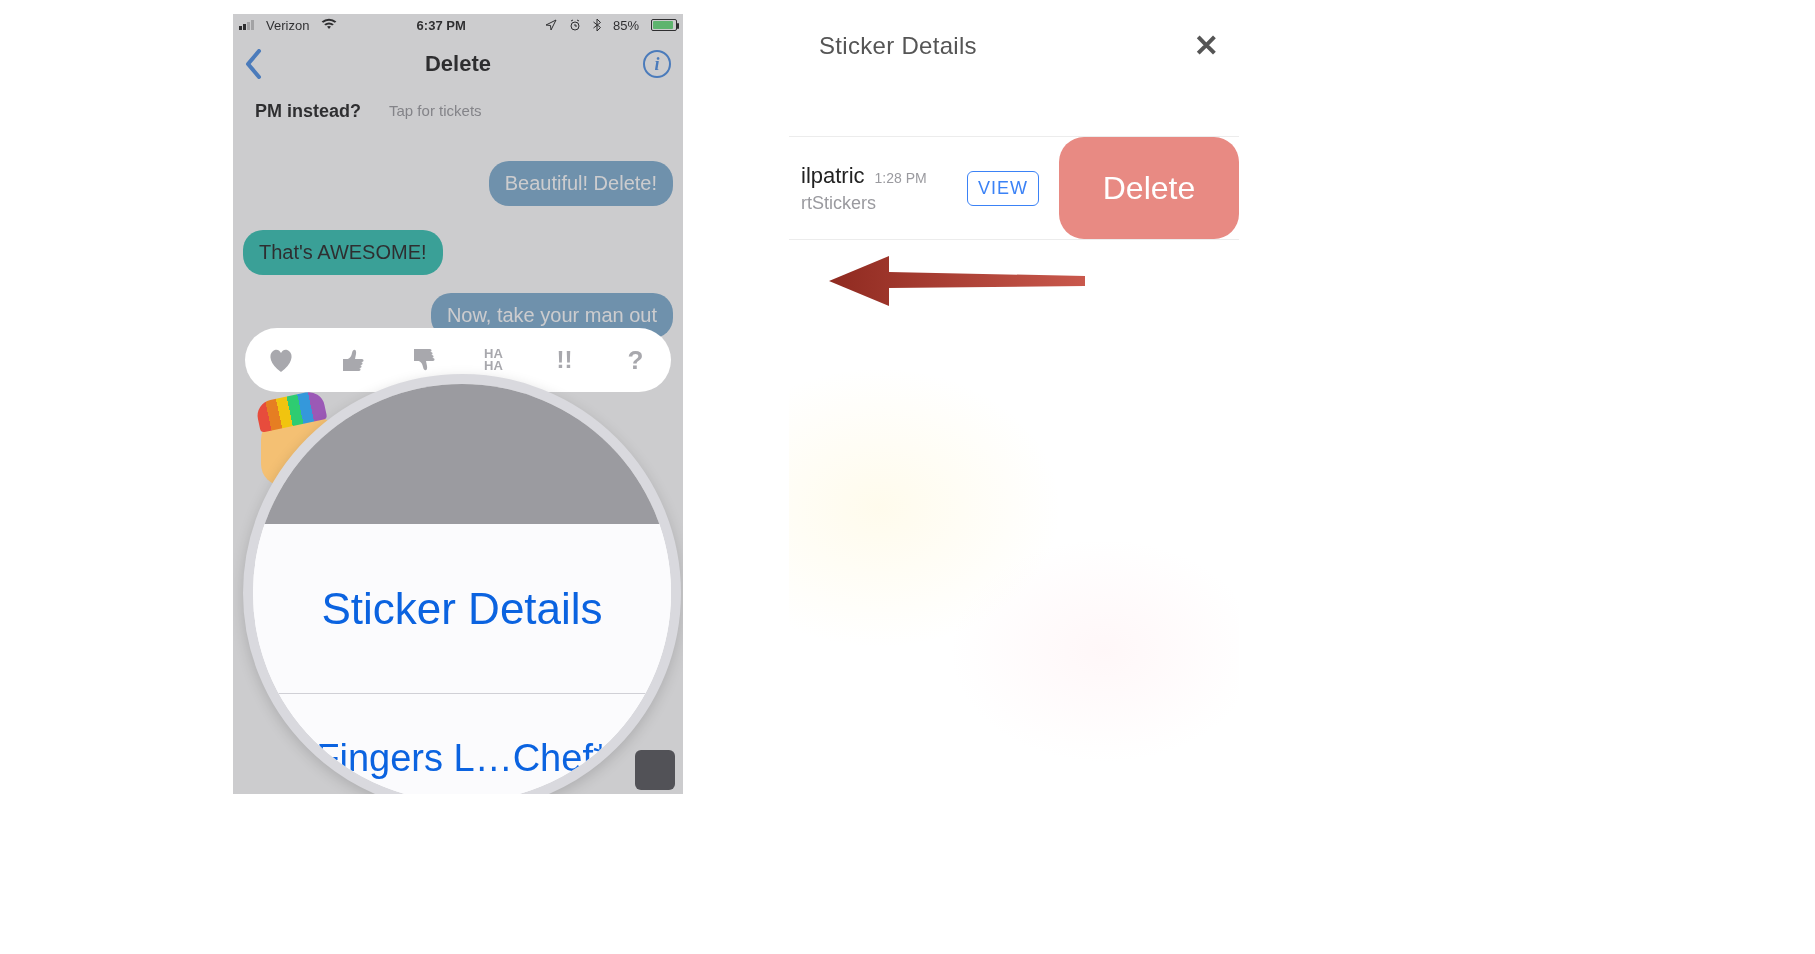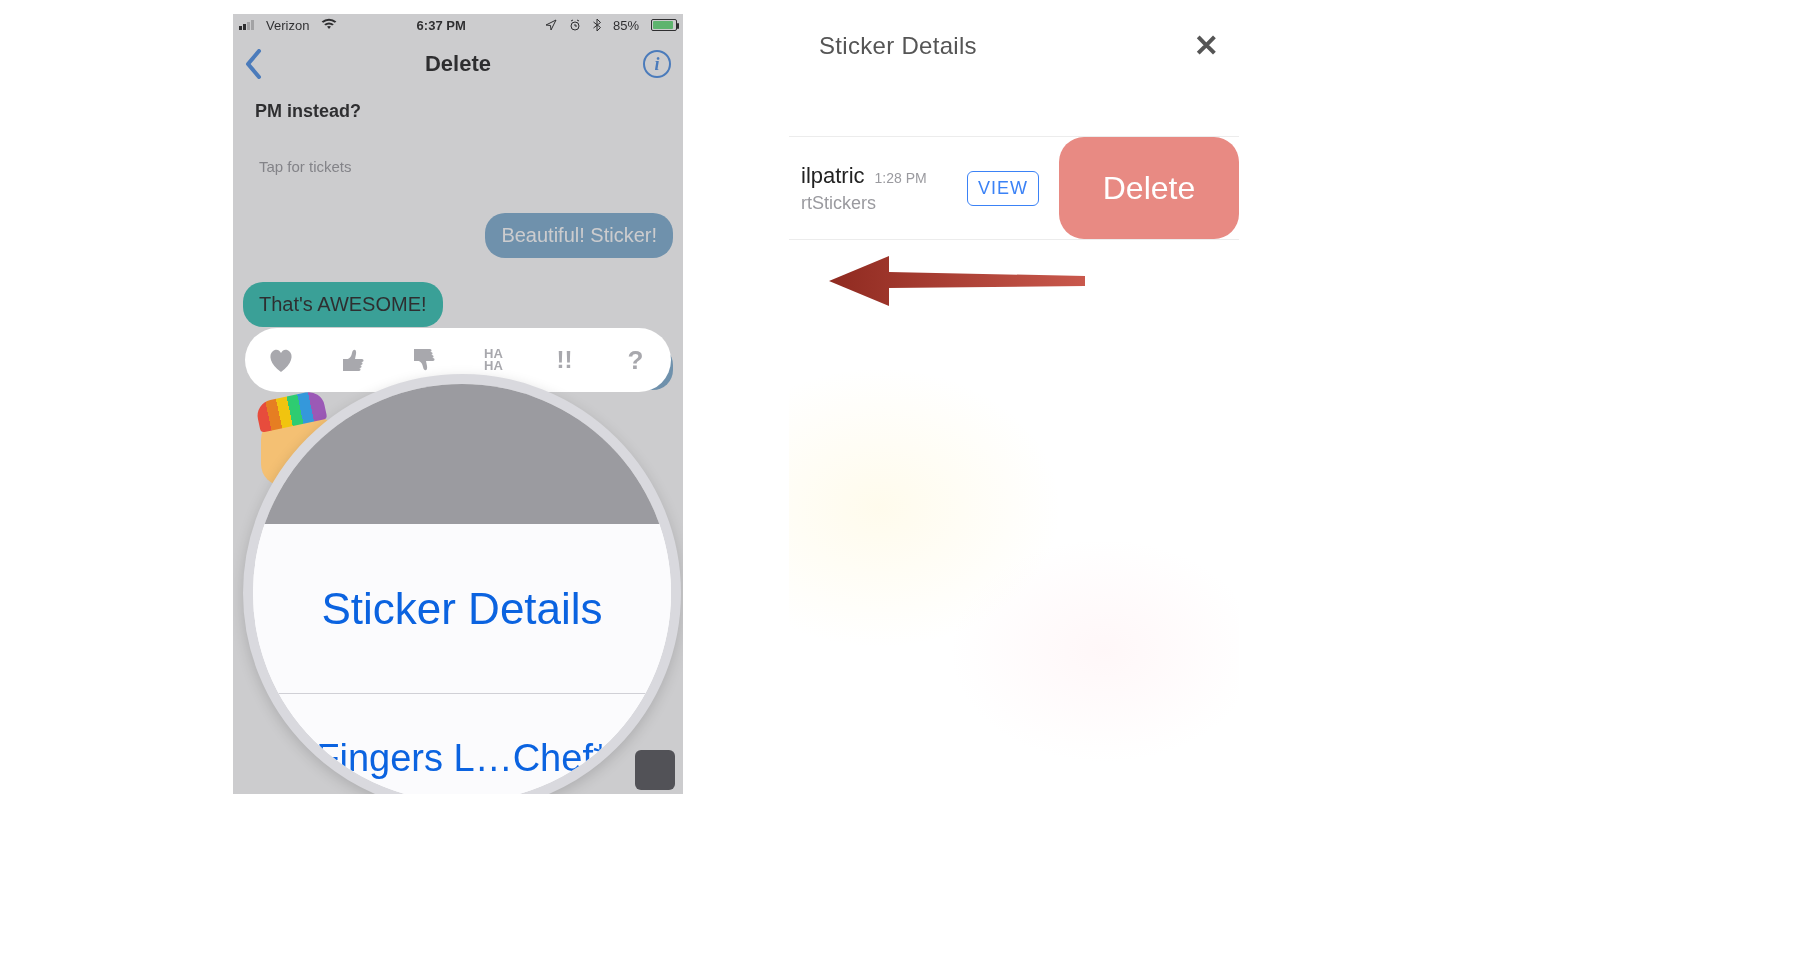--- a/index.html
+++ b/index.html
@@ -76,21 +76,21 @@
     display:flex; align-items:center; justify-content:center; color:#2f7de1;
     font-family: Georgia, serif; font-style: italic; font-weight:600; font-size:18px;
   }
 
   
   .messages {
     position: relative;
     padding: 4px 10px;
     z-index:2;
   }
-  .msg-group-left { display:flex; flex-direction:column; align-items:flex-start; margin:4px 0;gap:33px; }
+  .msg-group-left { display:flex; align-items:flex-start; margin:4px 0; }
   .msg-group-right { display:flex; flex-direction:column; align-items:flex-end; margin:8px 0; }
   .bubble {
     border-radius: 20px;
     padding: 10px 16px;
     font-size: 20px;
     max-width: 80%;
     line-height:1.25;
   }
   .bubble-gray { background:#14b8a6; color:#000; }
   .bubble-blue { background:#6aa0c8; color:#fff; }
@@ -301,21 +301,21 @@
 
   <div class="messages">
     <div class="msg-group-left">
       <div class="bubble bubble-gray bubble-small" style="border-radius:8px 18px 18px 18px; background:transparent; padding:0 12px;">
         <div style="font-weight:600; color:#000;">PM instead?</div>
       </div>
       <div class="sub-text">Tap for tickets</div>
     </div>
 
     <div class="msg-group-right" style="margin-top:38px;">
-      <div class="bubble bubble-blue">Beautiful! Sticker!</div>
+      <div class="bubble bubble-blue">Beautiful! Delete!</div>
     </div>
 
     <div class="msg-group-left" style="margin-top:24px;">
       <div class="bubble bubble-gray">That's AWESOME!</div>
     </div>
 
     <div class="msg-group-right" style="margin-top:18px;">
       <div class="bubble bubble-blue">Now, take your man out</div>
     </div>
   </div>

